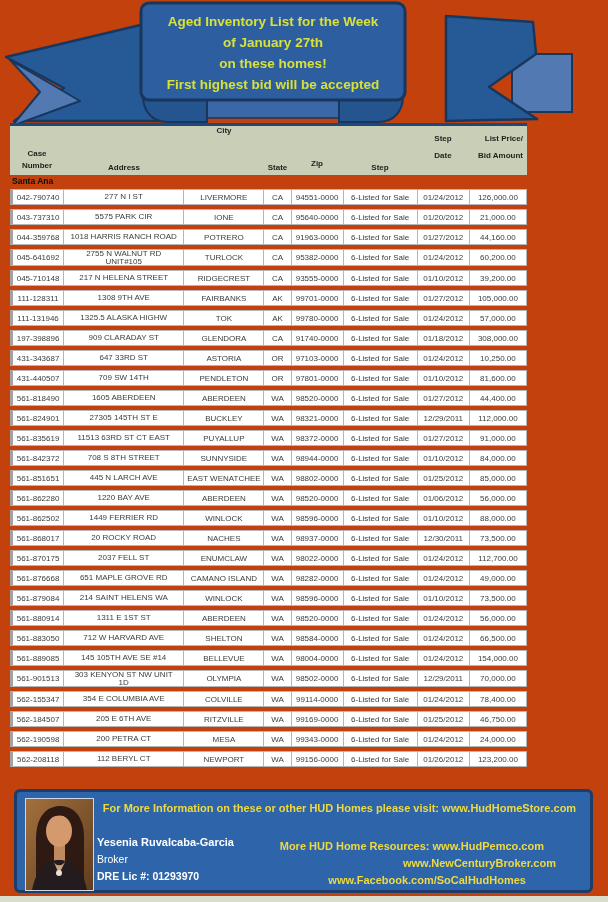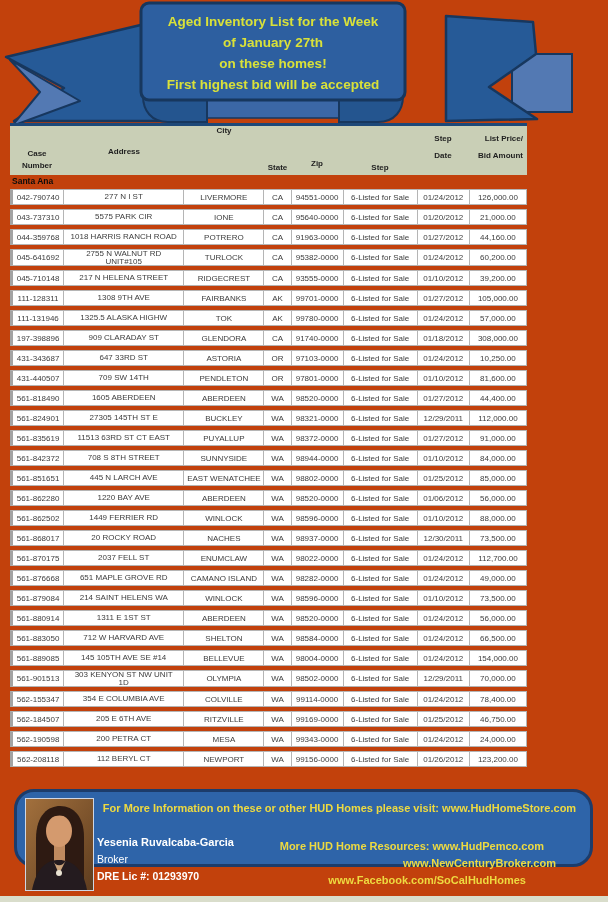--- a/index.html
+++ b/index.html
@@ -12,21 +12,21 @@
       display:flex;flex-direction:column;align-items:center;justify-content:center;
       color:#d9e139;font-weight:bold;font-size:13.5px;line-height:21px;text-align:center;}
 
   
   .hdr-band{position:absolute;left:10px;top:123px;width:517px;height:52px;
       background:#c9cfb6;border-top:3px solid #1d4878;box-sizing:border-box;
       display:flex;}
   .th{display:flex;flex-direction:column;font-weight:bold;font-size:8px;color:#1f1f1f;
       text-align:center;box-sizing:border-box;}
   .h-case   {width:54px;justify-content:flex-end;padding-bottom:3px;line-height:12px;}
-  .h-address{width:120px;justify-content:flex-end;padding-bottom:19px;}
+  .h-address{width:120px;justify-content:flex-end;padding-bottom:3px;}
   .h-city   {width:80px;padding-bottom:3px;}
   .h-state  {width:27px;justify-content:flex-end;padding-bottom:3px;}
   .h-zip    {width:52px;justify-content:flex-end;padding-bottom:7px;}
   .h-step   {width:74px;justify-content:flex-end;padding-bottom:3px;}
   .h-date   {width:52px;justify-content:flex-start;padding-top:4px;line-height:17px;}
   .h-price  {width:57px;justify-content:flex-start;padding-top:4px;line-height:17px;
              text-align:right;padding-right:3px;}
 
   .section{position:absolute;left:12px;top:176px;font-size:8.5px;font-weight:bold;color:#0d0d0d;}
 
@@ -38,22 +38,22 @@
   table.inv td{height:16px;box-sizing:border-box;background:#fff;overflow:hidden;
       border-top:1px solid #b5b5b5;border-bottom:1px solid #b5b5b5;border-right:1px solid #b5b5b5;
       text-align:center;vertical-align:middle;padding:0 2px;}
   table.inv td:first-child{border-left:3px solid #a3a3a3;}
   td.c-case{text-align:left;padding-left:3px;}
   td.c-step{text-align:left;padding-left:3px;}
   td.c-price{text-align:right;padding-right:3px;}
   td.c-address{white-space:pre-line;line-height:7.5px;}
 
   
-  .footer{position:absolute;left:14px;top:789px;width:579px;height:78px;box-sizing:border-box;
-      background:#2e64a9;border:3px solid #1c3c6b;border-radius:20px;}
+  .footer{position:absolute;left:14px;top:789px;width:579px;height:104px;box-sizing:border-box;
+      background:#2e64a9;border:3px solid #1c3c6b;border-radius:6px;}
   .photo{position:absolute;left:8px;top:6px;width:67px;height:91px;border:1px solid #cfd6e4;
       overflow:hidden;background:#7a5128;}
   .f-top{position:absolute;left:84px;right:12px;top:10px;text-align:center;
       color:#eeda40;font-weight:bold;font-size:11px;}
   .f-left{position:absolute;left:80px;top:42px;color:#ffffff;font-size:10.5px;line-height:17px;}
   .f-name{font-weight:bold;font-size:11px;}
   .f-lic{font-weight:bold;}
   .f-right{position:absolute;right:34px;top:46px;text-align:right;
       color:#eeda40;font-weight:bold;font-size:11px;line-height:17px;margin-left:33px;}
   .f-line1{margin-right:12px;}

